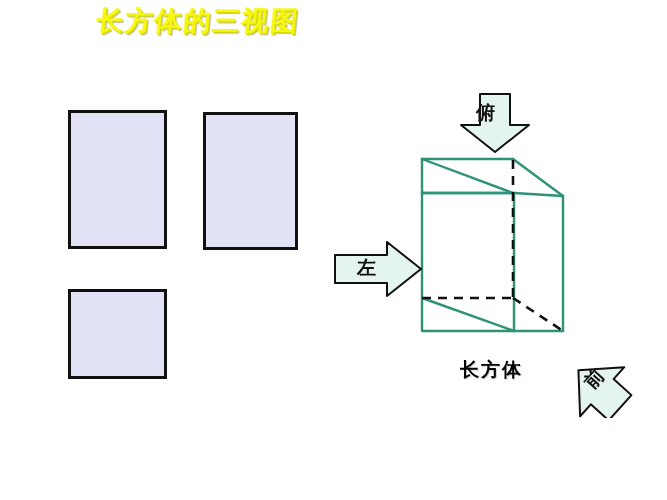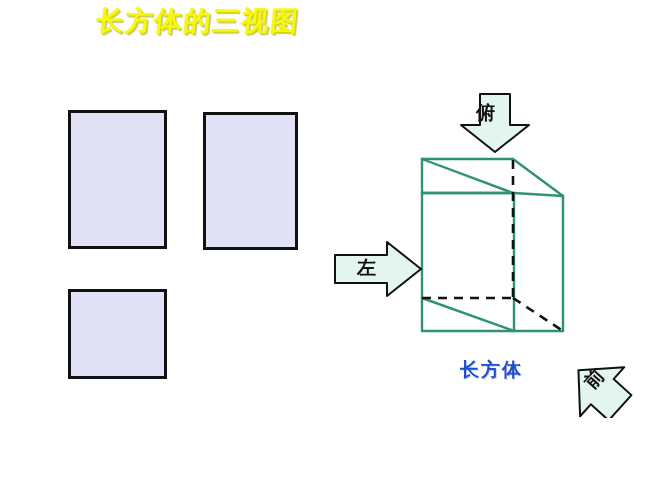--- a/index.html
+++ b/index.html
@@ -88,21 +88,21 @@
 
   
   #cuboid-caption {
     position: absolute;
     left: 460px;
     top: 357px;
     font-family: Liberation Sans, sans-serif;
     font-size: 19px;
     font-weight: bold;
     letter-spacing: 2px;
-    color: #1d4ed8;
+    color: #000000;
     white-space: nowrap;
     text-shadow: 1px 1px 0 rgba(0,0,0,0.18);
   }
 </style>
 </head>
 <body>
 
 <div id="slide">
 
   <div class="title">长方体的三视图</div>

